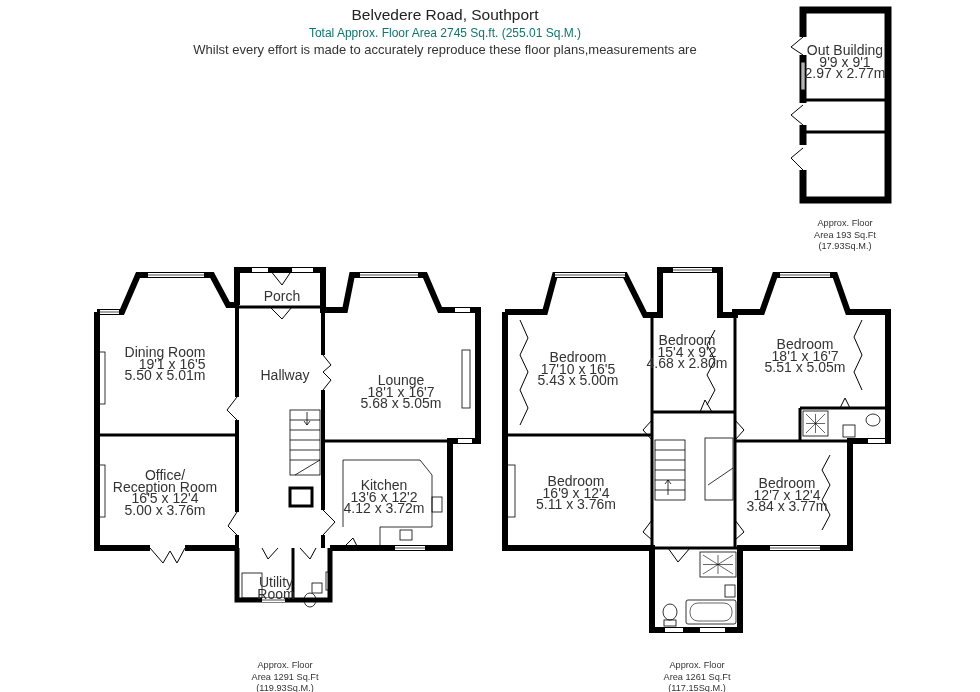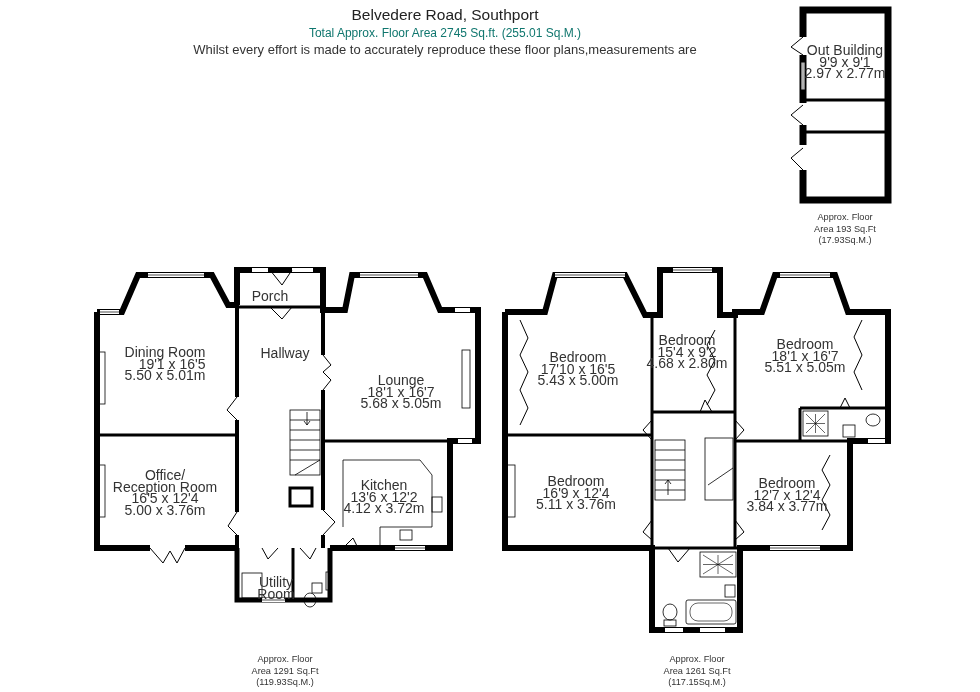--- a/index.html
+++ b/index.html
@@ -5,21 +5,21 @@
   html, body { margin: 0; padding: 0; background: #ffffff; }
   body { width: 980px; height: 692px; position: relative; overflow: hidden; font-family: "Liberation Sans", sans-serif; color: #222; }
   .hdr { position: absolute; left: 0; width: 842px; text-align: center; padding-left: 24px; }
   .title { top: 6px; font-size: 15.5px; color: #222; }
   .subtitle { top: 26px; font-size: 12px; color: #0f766e; }
   .disclaimer { top: 45px; font-size: 13px; line-height: 9px; color: #333; }
   .disclaimer span { display: block; }
   svg { position: absolute; left: 0; top: 0; }
   .lbl { position: absolute; text-align: center; font-size: 14px; line-height: 11.5px; color: #333; white-space: nowrap; transform: translateX(-50%); }
   .lbl span { display: block; }
-  .area { position: absolute; text-align: center; font-size: 9.2px; line-height: 11.5px; color: #333; transform: translateX(-50%); white-space: nowrap; }
+  .area { position: absolute; text-align: center; font-size: 9.2px; line-height: 11.5px; color: #333; transform: translateX(-50%); white-space: nowrap; margin-top: 6px; }
   .area span { display: block; }
 </style>
 </head>
 <body>
 
 <div class="hdr title">Belvedere Road, Southport</div>
 <div class="hdr subtitle">Total Approx. Floor Area 2745 Sq.ft. (255.01 Sq.M.)</div>
 <div class="hdr disclaimer">
   <span>Whilst every effort is made to accurately reproduce these floor plans,measurements are</span>
 </div>
@@ -201,24 +201,24 @@
   <span>Approx. Floor</span>
   <span>Area 193 Sq.Ft</span>
   <span>(17.93Sq.M.)</span>
 </div>
 
 <div class="lbl" style="left:165px; top:347px;text-align:right;">
   <span>Dining Room</span>
   <span>19'1 x 16'5</span>
   <span>5.50 x 5.01m</span>
 </div>
-<div class="lbl" style="left:270px; top:291px;">
+<div class="lbl" style="left:282px; top:291px;">
   <span>Porch</span>
 </div>
-<div class="lbl" style="left:285px; top:348px;">
+<div class="lbl" style="left:285px; top:370px;">
   <span>Hallway</span>
 </div>
 <div class="lbl" style="left:401px; top:347px;margin-top:28px;">
   <span>Lounge</span>
   <span>18'1 x 16'7</span>
   <span>5.68 x 5.05m</span>
 </div>
 <div class="lbl" style="left:165px; top:470px;">
   <span>Office/</span>
   <span>Reception Room</span>

